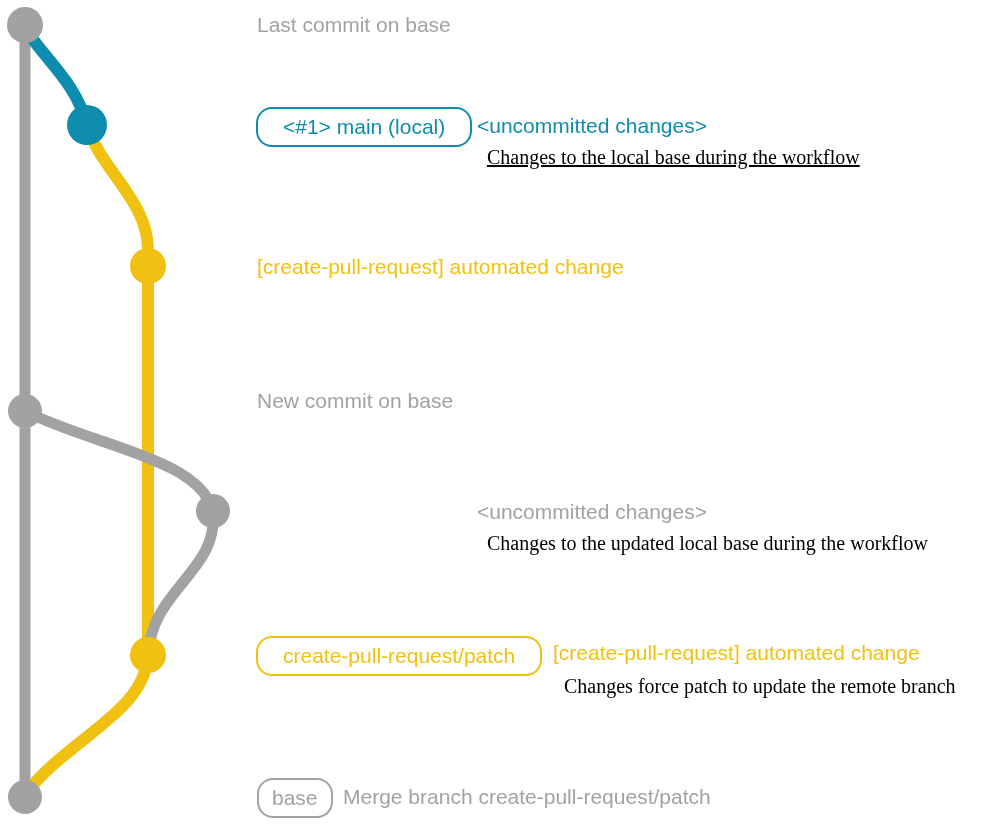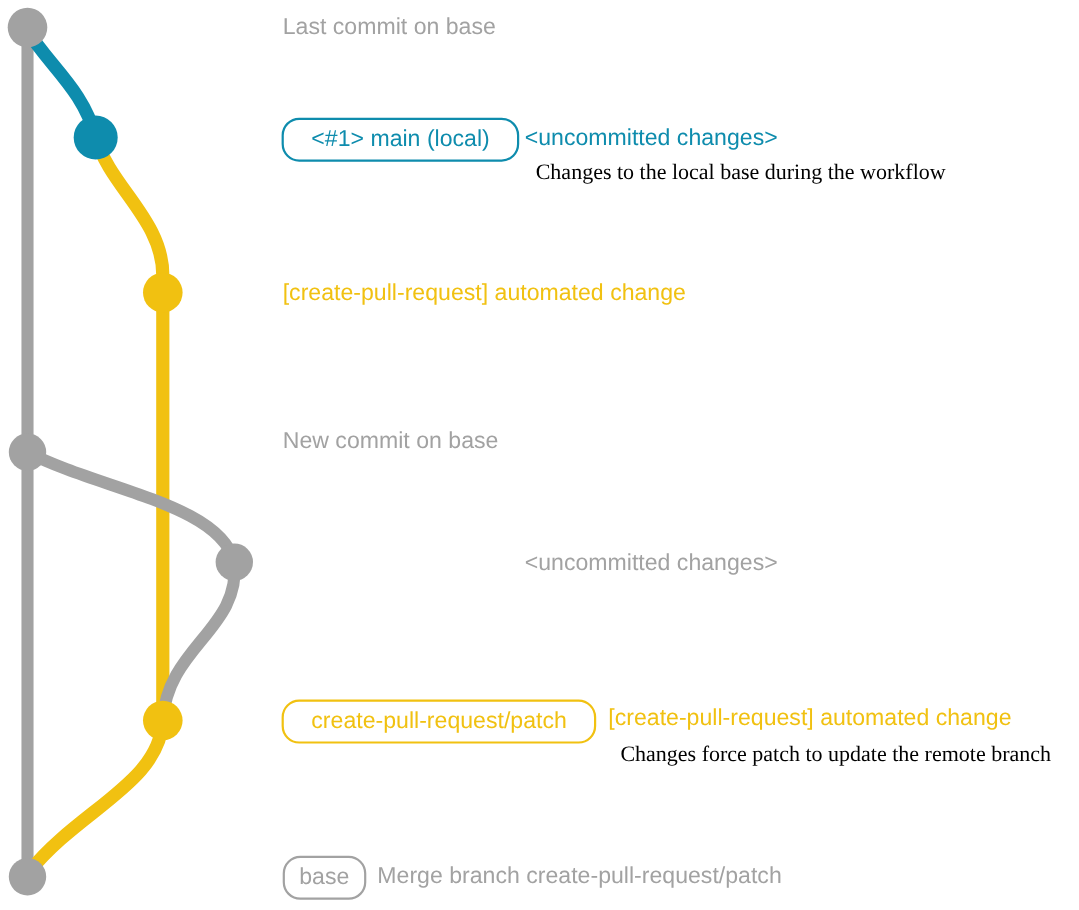--- a/index.html
+++ b/index.html
@@ -87,27 +87,28 @@
     <circle cx="25" cy="797" r="17" class="dot-gray"></circle>
     <circle cx="87" cy="125" r="20" class="dot-teal"></circle>
     <circle cx="148" cy="266" r="18" class="dot-yellow"></circle>
     <circle cx="148" cy="655" r="18" class="dot-yellow"></circle>
   </svg>
 
   <div class="label" style="left:257px; top:5px;">Last commit on base</div>
 
   <div class="badge teal" style="left:256px; top:107px;">&lt;#1&gt; main (local)</div>
   <div class="label teal" style="left:477px; top:106px;">&lt;uncommitted changes&gt;</div>
-  <div class="desc" style="left:487px; top:144px;">Changes to the local base during the workflow</div>
+  <div class="desc" style="left:487px; top:144px;text-decoration:underline;">Changes to the local base during the workflow</div>
 
   <div class="label yellow" style="left:257px; top:247px;">[create-pull-request] automated change</div>
 
   <div class="label" style="left:257px; top:381px;text-align:right;">New commit on base</div>
 
   <div class="label" style="left:477px; top:492px;">&lt;uncommitted changes&gt;</div>
+  <div class="desc" style="left:487px; top:530px;">Changes to the updated local base during the workflow</div>
 
   <div class="badge yellow" style="left:256px; top:636px;">create-pull-request/patch</div>
   <div class="label yellow" style="left:553px; top:633px;">[create-pull-request] automated change</div>
   <div class="desc" style="left:564px; top:673px;">Changes force patch to update the remote branch</div>
 
   <div class="badge" style="left:257px; top:778px; padding:0 13px;">base</div>
   <div class="label" style="left:343px; top:777px;">Merge branch create-pull-request/patch</div>
 
 </div>
 

